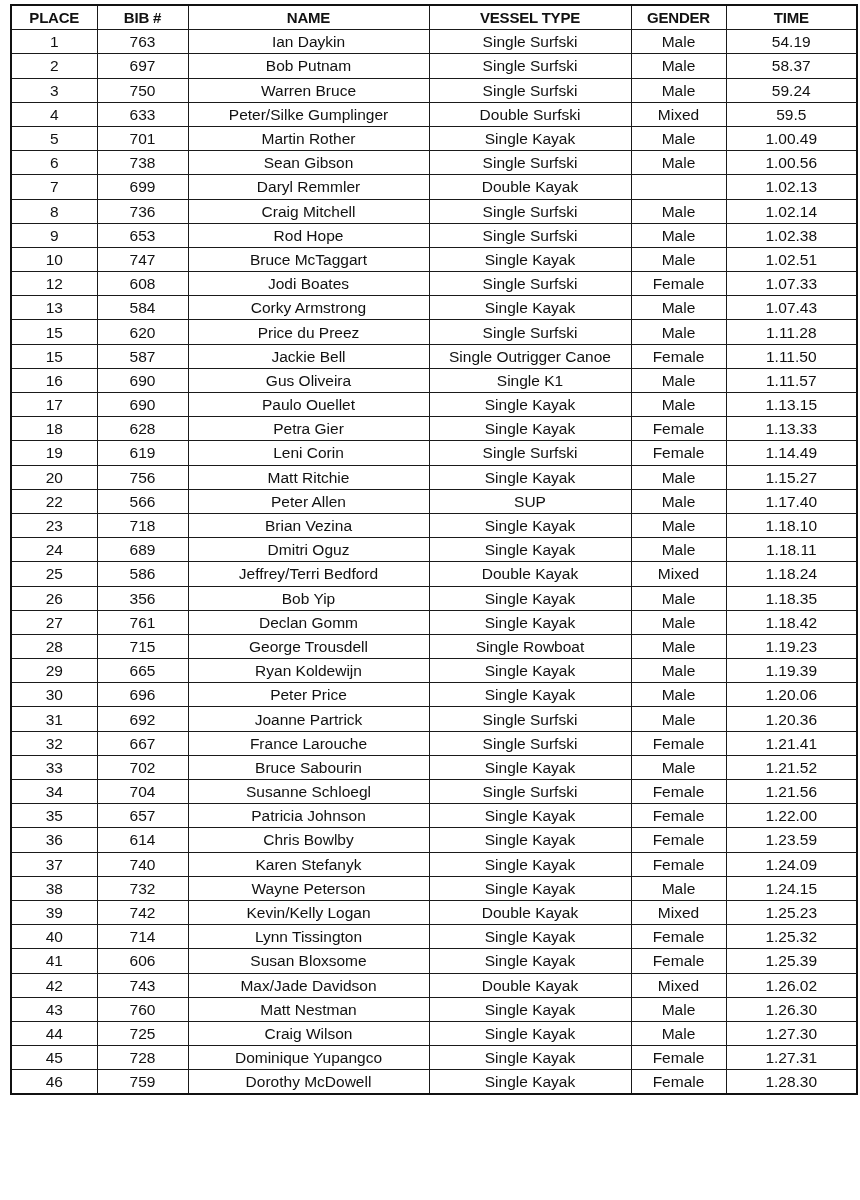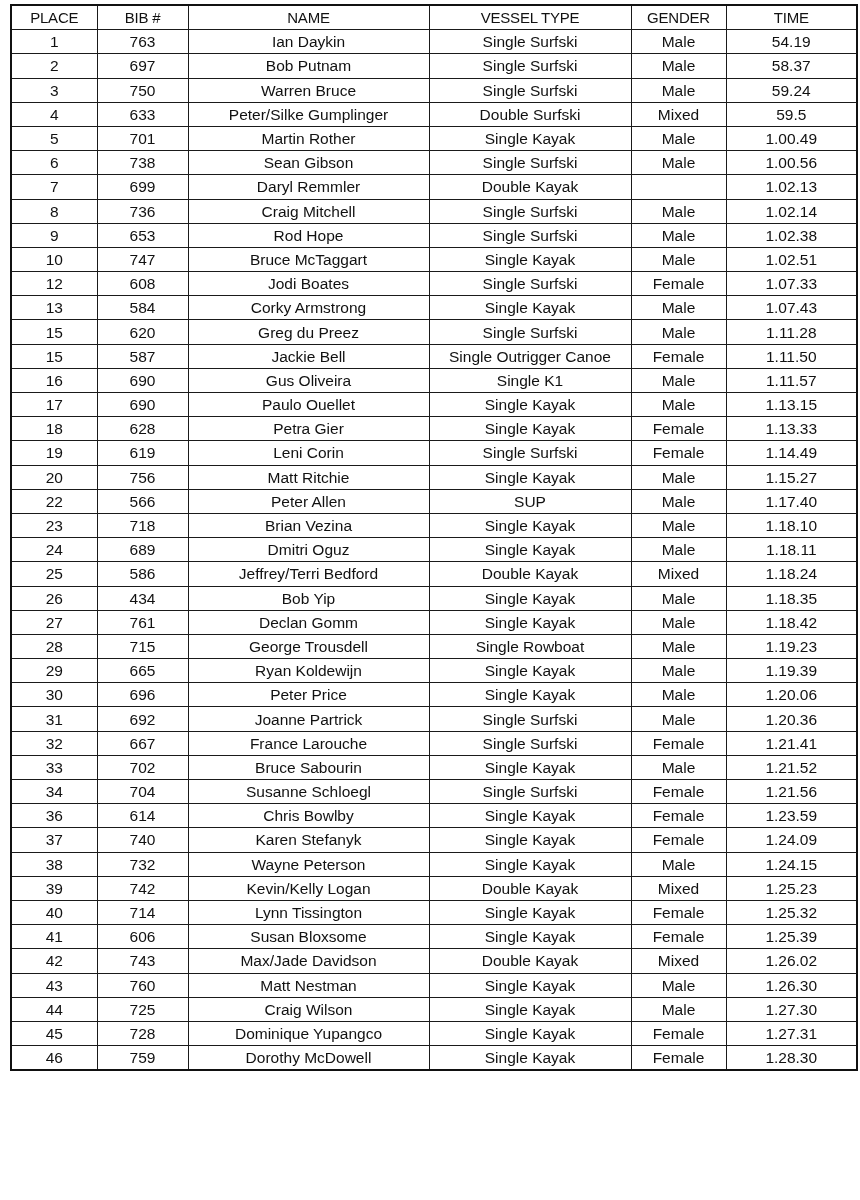--- a/index.html
+++ b/index.html
@@ -29,21 +29,21 @@
       border: 1.5px solid #1a1a1a;
       text-align: center;
       vertical-align: middle;
       padding: 0;
       height: 23.2px;
       line-height: 23px;
       white-space: nowrap;
       overflow: hidden;
     }
     .results-table th {
-      font-weight: normal;
+      font-weight: bold;
       font-size: 15px;
       letter-spacing: -0.2px;
     }
     .results-table td {
       font-size: 15.5px;
       font-weight: normal;
     }
     col.c-place { width: 86px; }
     col.c-bib { width: 91px; }
     col.c-name { width: 241px; }
@@ -166,21 +166,21 @@
         <td>13</td>
         <td>584</td>
         <td>Corky Armstrong</td>
         <td>Single Kayak</td>
         <td>Male</td>
         <td>1.07.43</td>
       </tr>
       <tr>
         <td>15</td>
         <td>620</td>
-        <td>Greg du Preez</td>
+        <td>Price du Preez</td>
         <td>Single Surfski</td>
         <td>Male</td>
         <td>1.11.28</td>
       </tr>
       <tr>
         <td>15</td>
         <td>587</td>
         <td>Jackie Bell</td>
         <td>Single Outrigger Canoe</td>
         <td>Female</td>
@@ -253,21 +253,21 @@
       <tr>
         <td>25</td>
         <td>586</td>
         <td>Jeffrey/Terri Bedford</td>
         <td>Double Kayak</td>
         <td>Mixed</td>
         <td>1.18.24</td>
       </tr>
       <tr>
         <td>26</td>
-        <td>434</td>
+        <td>356</td>
         <td>Bob Yip</td>
         <td>Single Kayak</td>
         <td>Male</td>
         <td>1.18.35</td>
       </tr>
       <tr>
         <td>27</td>
         <td>761</td>
         <td>Declan Gomm</td>
         <td>Single Kayak</td>
@@ -322,20 +322,28 @@
         <td>Male</td>
         <td>1.21.52</td>
       </tr>
       <tr>
         <td>34</td>
         <td>704</td>
         <td>Susanne Schloegl</td>
         <td>Single Surfski</td>
         <td>Female</td>
         <td>1.21.56</td>
+      </tr>
+      <tr>
+        <td>35</td>
+        <td>657</td>
+        <td>Patricia Johnson</td>
+        <td>Single Kayak</td>
+        <td>Female</td>
+        <td>1.22.00</td>
       </tr>
       <tr>
         <td>36</td>
         <td>614</td>
         <td>Chris Bowlby</td>
         <td>Single Kayak</td>
         <td>Female</td>
         <td>1.23.59</td>
       </tr>
       <tr>

